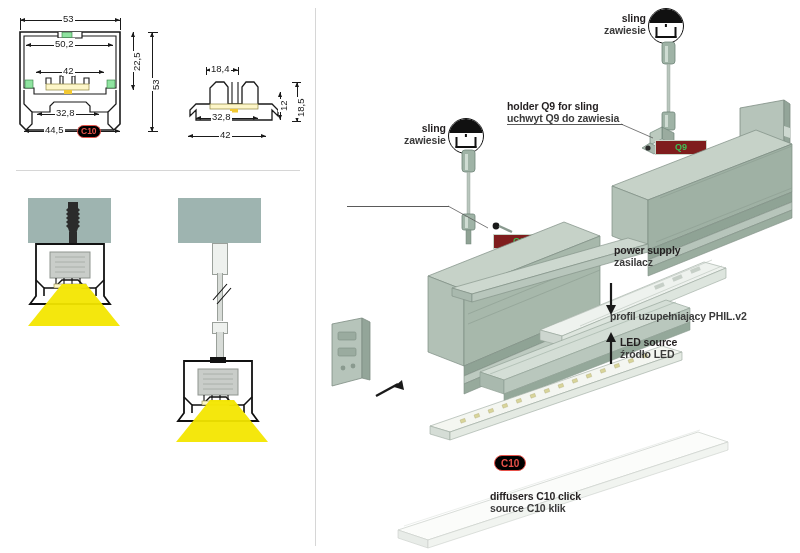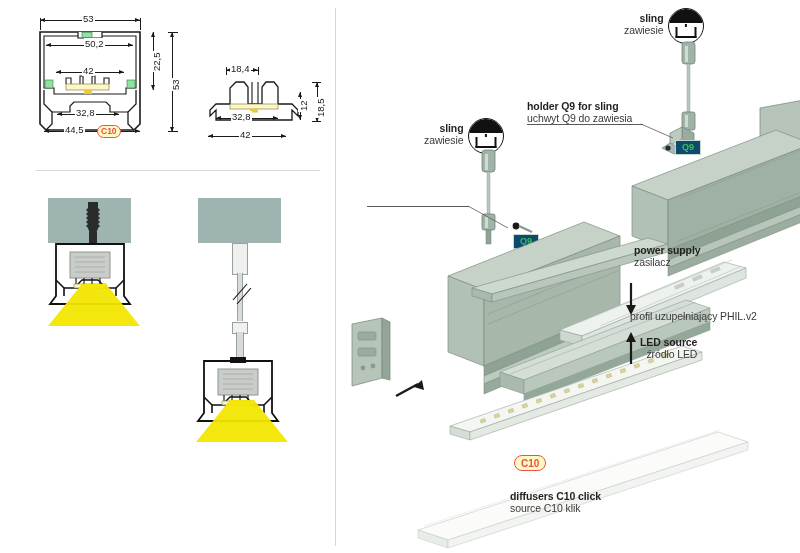--- a/index.html
+++ b/index.html
@@ -1,29 +1,29 @@
 <!DOCTYPE html>
 <html><head>
 <meta charset="utf-8">
 <style>
   html,body{margin:0;padding:0;background:#ffffff;}
   body{
     width:800px;height:553px;position:relative;overflow:hidden;
     font-family:"Liberation Sans",sans-serif;color:#231f20;
   }
-  .sheet{position:absolute;inset:0;background:#fff;margin-left:20px;}
+  .sheet{position:absolute;inset:0;background:#fff;}
 
   
   .v-div{position:absolute;left:315px;top:8px;width:1px;height:538px;background:#d6d6d6;}
   .h-div{position:absolute;left:16px;top:170px;width:284px;height:1px;background:#d6d6d6;}
 
   
   .lbl{position:absolute;white-space:nowrap;line-height:1.18;}
   .lbl .en{font-weight:bold;font-size:10.5px;color:#231f20;letter-spacing:-0.1px;}
-  .lbl .pl{font-weight:normal;font-size:10.5px;color:#3a3a3a;letter-spacing:-0.1px;}
+  .lbl .pl{font-weight:bold;font-size:10.5px;color:#3a3a3a;letter-spacing:-0.1px;}
 
   
   .dim{position:absolute;font-size:9.5px;color:#1a1a1a;font-family:"Liberation Sans",sans-serif;
        background:#fff;padding:0 1px;white-space:nowrap;}
   .dim.vert{transform:rotate(-90deg);transform-origin:left top;}
 
   
   .drule{position:absolute;background:#1a1a1a;}
   .drule.h{height:1px;}
   .drule.v{width:1px;}
@@ -35,27 +35,27 @@
   .ah{position:absolute;width:0;height:0;}
   .ah.l{border-top:2.5px solid transparent;border-bottom:2.5px solid transparent;border-right:5px solid #1a1a1a;}
   .ah.r{border-top:2.5px solid transparent;border-bottom:2.5px solid transparent;border-left:5px solid #1a1a1a;}
   .ah.u{border-left:2.5px solid transparent;border-right:2.5px solid transparent;border-bottom:5px solid #1a1a1a;}
   .ah.d{border-left:2.5px solid transparent;border-right:2.5px solid transparent;border-top:5px solid #1a1a1a;}
 
   
   .badge-c10{
     position:absolute;display:inline-flex;align-items:center;justify-content:center;
     font-size:8.5px;font-weight:bold;color:#e8524a;border:1px solid #e8524a;
-    background:#fef9c3;border-radius:7px;padding:0 3px;height:11px;line-height:11px;
+    background:#000000;border-radius:7px;padding:0 3px;height:11px;line-height:11px;
   }
   .badge-c10.big{font-size:10px;height:14px;border-radius:8px;padding:0 6px;border-width:1.2px;}
   .badge-q9{
     position:absolute;display:inline-flex;align-items:center;justify-content:center;
     font-size:9px;font-weight:bold;color:#3fbf55;border:1px solid #c9d6c9;
-    background:#0c4a6e;padding:0 6px;height:13px;line-height:13px;text-align:right;
+    background:#7f1d1d;padding:0 19px;height:13px;line-height:13px;text-align:right;
   }
 
   
   .sling-ico{position:absolute;width:34px;height:34px;border-radius:50%;
              border:1.4px solid #111;background:#fff;overflow:hidden;}
   .sling-ico .cap{position:absolute;left:0;top:0;width:100%;height:42%;background:#111;
                   border-radius:50% 50% 0 0 / 100% 100% 0 0;}
   .sling-ico .brk{position:absolute;left:50%;top:52%;transform:translateX(-50%);
                   width:17px;height:9px;border:2.2px solid #111;border-top:none;background:#fff;}
   .sling-ico .stem{position:absolute;left:50%;top:44%;transform:translateX(-50%);
@@ -108,21 +108,21 @@
       <rect x="54" y="62" width="8" height="4" fill="#f2c832"></rect>
 
       <rect x="52" y="4.5" width="10" height="5" fill="#8fe3a0" stroke="#2f7d3f" stroke-width="0.6"></rect>
       <rect x="15" y="52" width="8" height="8" fill="#8fe3a0" stroke="#2f7d3f" stroke-width="0.6"></rect>
       <rect x="97" y="52" width="8" height="8" fill="#8fe3a0" stroke="#2f7d3f" stroke-width="0.6"></rect>
     </svg>
 
     <div class="drule h" style="left:26px;top:45px;width:87px;"></div>
     <div class="ah l" style="left:26px;top:42.5px;"></div>
     <div class="ah r" style="left:108px;top:42.5px;"></div>
-    <div class="dim" style="left:64px;top:38px;">50,2</div>
+    <div class="dim" style="left:54px;top:38px;">50,2</div>
 
     <div class="drule h" style="left:36px;top:72px;width:68px;"></div>
     <div class="ah l" style="left:36px;top:69.5px;"></div>
     <div class="ah r" style="left:99px;top:69.5px;"></div>
     <div class="dim" style="left:62px;top:65px;">42</div>
 
     <div class="drule h" style="left:37px;top:114px;width:62px;"></div>
     <div class="ah l" style="left:37px;top:111.5px;"></div>
     <div class="ah r" style="left:94px;top:111.5px;"></div>
     <div class="dim" style="left:55px;top:107px;">32,8</div>
@@ -422,21 +422,21 @@
       <rect x="114" y="60" width="5" height="3.4" transform="rotate(-19 114 60)"></rect>
       <rect x="128" y="55" width="5" height="3.4" transform="rotate(-19 128 55)"></rect>
       <rect x="142" y="50" width="5" height="3.4" transform="rotate(-19 142 50)"></rect>
       <rect x="156" y="45" width="5" height="3.4" transform="rotate(-19 156 45)"></rect>
       <rect x="170" y="40" width="5" height="3.4" transform="rotate(-19 170 40)"></rect>
       <rect x="184" y="35" width="5" height="3.4" transform="rotate(-19 184 35)"></rect>
       <rect x="198" y="30" width="5" height="3.4" transform="rotate(-19 198 30)"></rect>
       <rect x="212" y="25" width="5" height="3.4" transform="rotate(-19 212 25)"></rect>
     </g>
   </svg>
-  <div class="lbl" style="left:620px;top:336px;text-align:right;">
+  <div class="lbl" style="left:620px;top:336px;">
     <div class="en">LED source</div>
     <div class="pl">źródło LED</div>
   </div>
   <svg width="18" height="34" style="position:absolute;left:602px;top:330px;">
     <path d="M9,34 L9,10" stroke="#1a1a1a" stroke-width="2.2"></path>
     <path d="M9,2 L4,12 L14,12 Z" fill="#1a1a1a"></path>
   </svg>
 
   <svg width="380" height="150" style="position:absolute;left:398px;top:404px;">
     <path d="M0,126 L300,28 L330,38 L30,136 Z" fill="#fbfcfa" stroke="#c9cfc9" stroke-width="0.7"></path>

